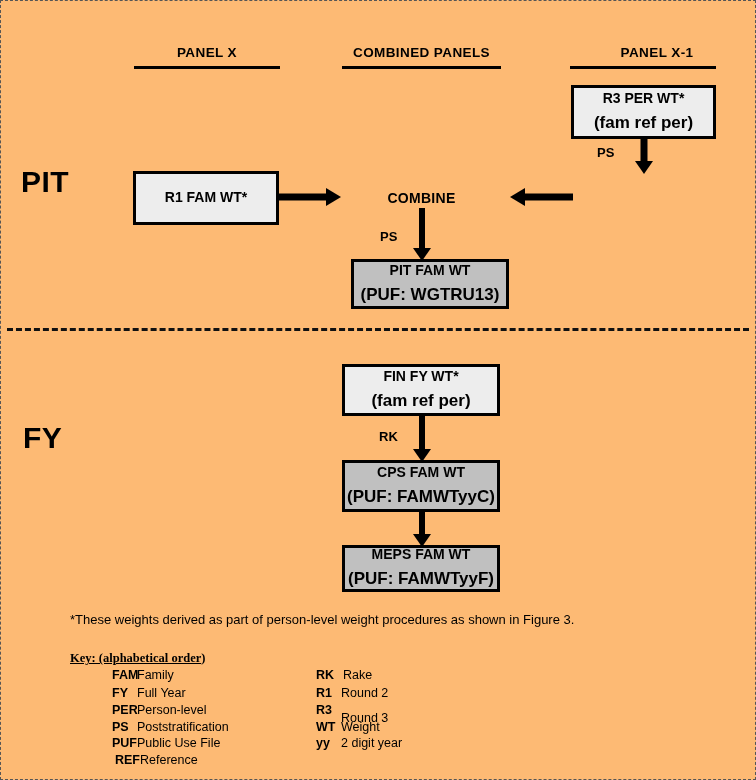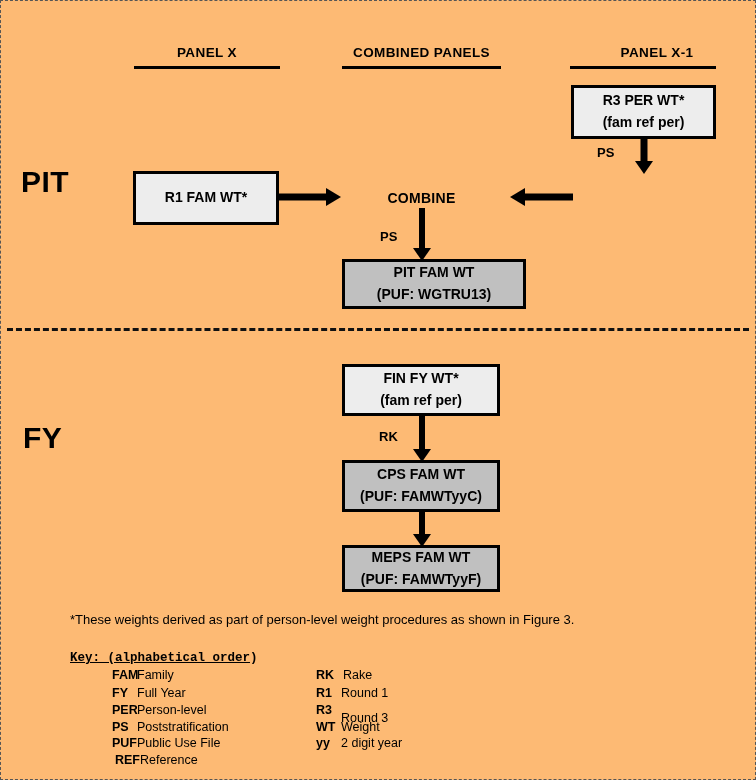--- a/index.html
+++ b/index.html
@@ -60,21 +60,21 @@
     font-weight: bold;
     font-size: 14px;
     color: #000;
     line-height: 1.55;
     text-align: center;
     white-space: nowrap;
   }
   .node.shaded {
     background: #c0c0c0;
   }
-  .node .l2 { font-size: 14px; }
+  .node .l2 { font-size: 17px; }
   .plain-node {
     position: absolute;
     font-family: "Liberation Sans", sans-serif;
     font-weight: bold;
     font-size: 14px;
     letter-spacing: 0.3px;
     color: #000;
     white-space: nowrap;
     text-align: center;
   }
@@ -89,21 +89,21 @@
   .arrow { position: absolute; }
   .footnote {
     position: absolute;
     font-family: "Liberation Sans", sans-serif;
     font-size: 13px;
     color: #000;
     white-space: nowrap;
   }
   .key-title {
     position: absolute;
-    font-family: Liberation Mono, monospace;
+    font-family: Liberation Serif, serif;
     font-weight: bold;
     font-size: 12.5px;
     color: #000;
     white-space: nowrap;
   }
   .key-title u { text-decoration: underline; }
   .key-term {
     position: absolute;
     font-family: "Liberation Sans", sans-serif;
     font-weight: bold;
@@ -144,21 +144,21 @@
     <span class="l2">(fam ref per)</span>
   </div>
 
 
   <div class="node" style="left:132px; top:170px; width:146px; height:54px;">
     <span>R1 FAM WT*</span>
   </div>
 
   <div class="plain-node" style="left:341px; top:189px; width:159px;">COMBINE</div>
 
-  <div class="node shaded" style="left:341px; top:258px; width:184px; height:50px;">
+  <div class="node shaded" style="left:350px; top:258px; width:158px; height:50px;">
     <span>PIT FAM WT</span>
     <span class="l2">(PUF: WGTRU13)</span>
   </div>
 
   <svg class="arrow" style="left:630px; top:136px;" width="26" height="38" viewBox="0 0 26 38">
     <line x1="13" y1="0" x2="13" y2="26" stroke="#000" stroke-width="7"></line>
     <polygon points="4,24 22,24 13,37" fill="#000"></polygon>
   </svg>
   <div class="edge-label" style="left:596px; top:144px;">PS</div>
 
@@ -225,21 +225,21 @@
   <div class="key-term" style="left:70px; top:735px;">PUF</div>
   <div class="key-def" style="left:136px; top:735px;">Public Use File</div>
 
   <div class="key-term" style="left:73px; top:752px;">REF</div>
   <div class="key-def" style="left:139px; top:752px;">Reference</div>
 
   <div class="key-term" style="left:274px; top:667px;">RK</div>
   <div class="key-def" style="left:342px; top:667px;">Rake</div>
 
   <div class="key-term" style="left:274px; top:685px;">R1</div>
-  <div class="key-def" style="left:340px; top:685px;">Round 1</div>
+  <div class="key-def" style="left:340px; top:685px;">Round 2</div>
 
   <div class="key-term" style="left:274px; top:702px;">R3</div>
   <div class="key-def" style="left:340px; top:702px;margin-top:8px;">Round 3</div>
 
   <div class="key-term" style="left:274px; top:719px;">WT</div>
   <div class="key-def" style="left:340px; top:719px;">Weight</div>
 
   <div class="key-term" style="left:274px; top:735px;">yy</div>
   <div class="key-def" style="left:340px; top:735px;">2 digit year</div>
 

